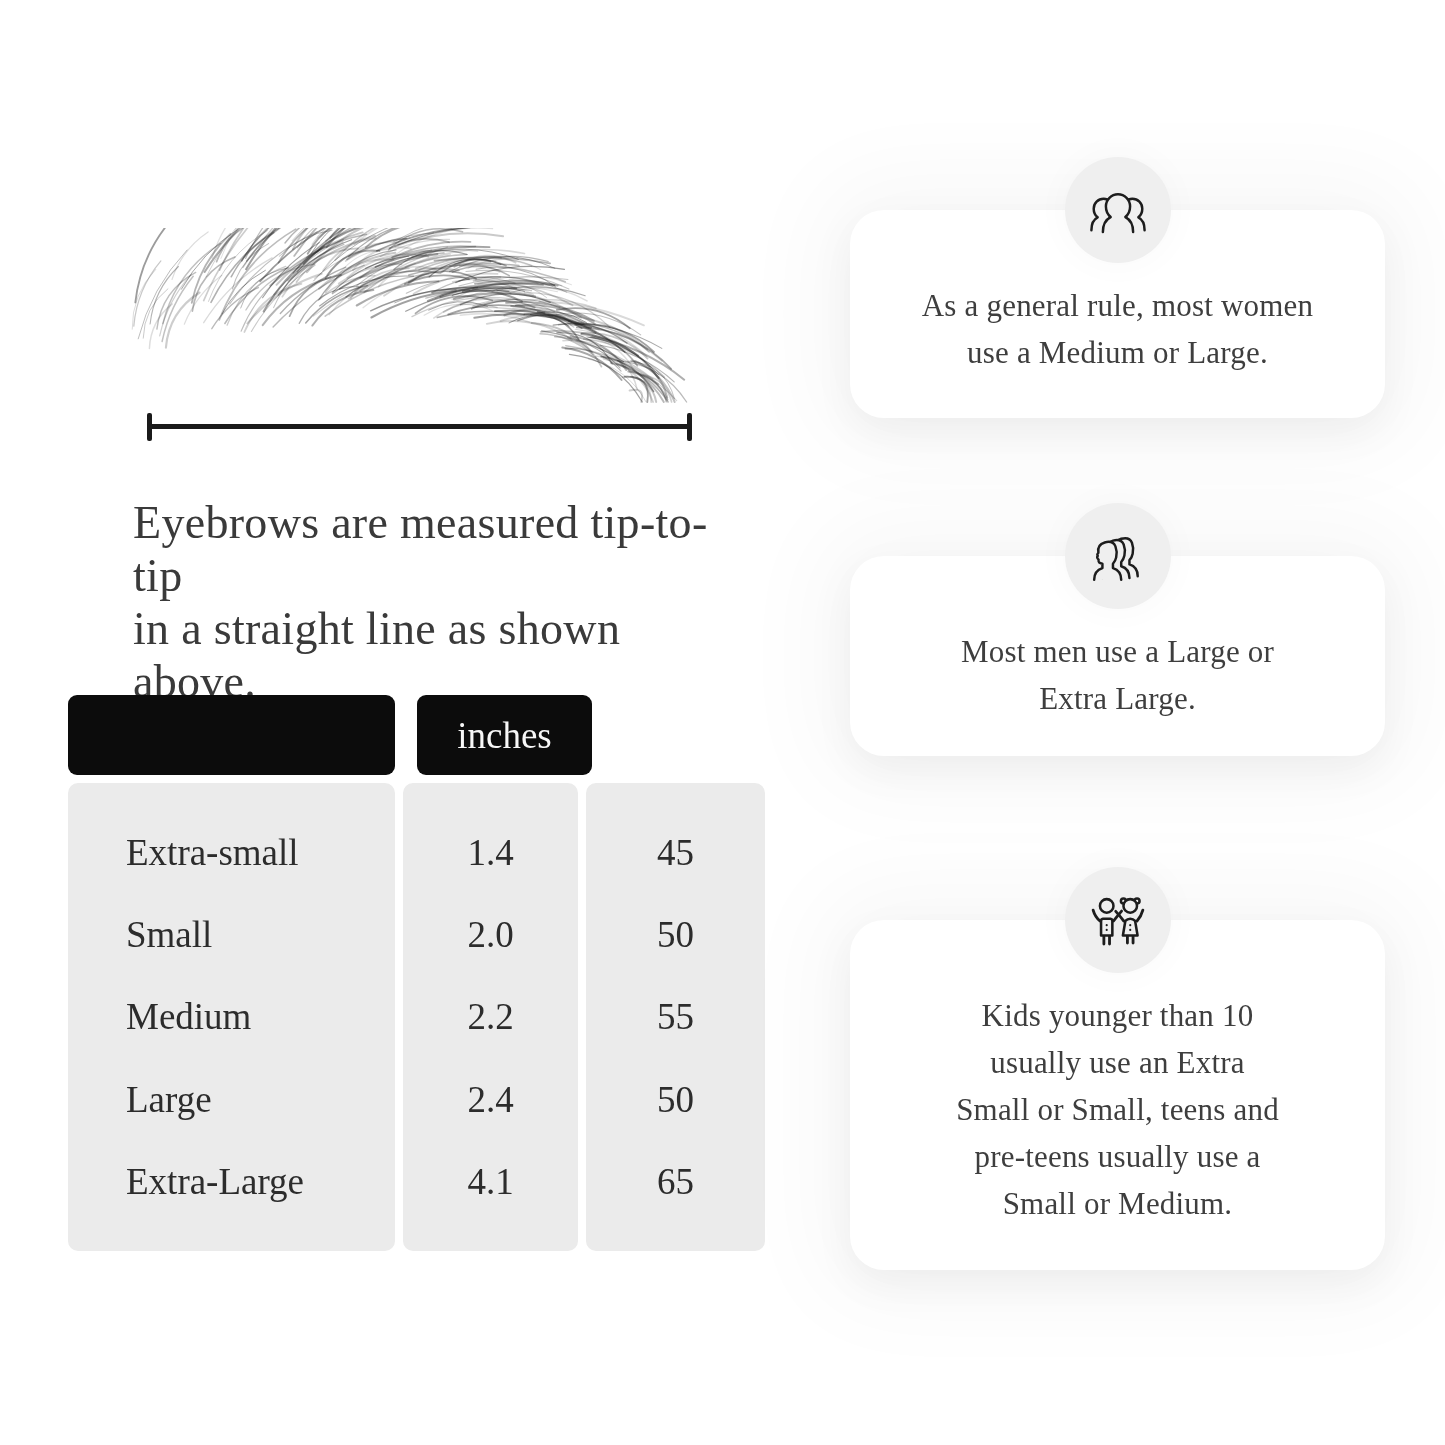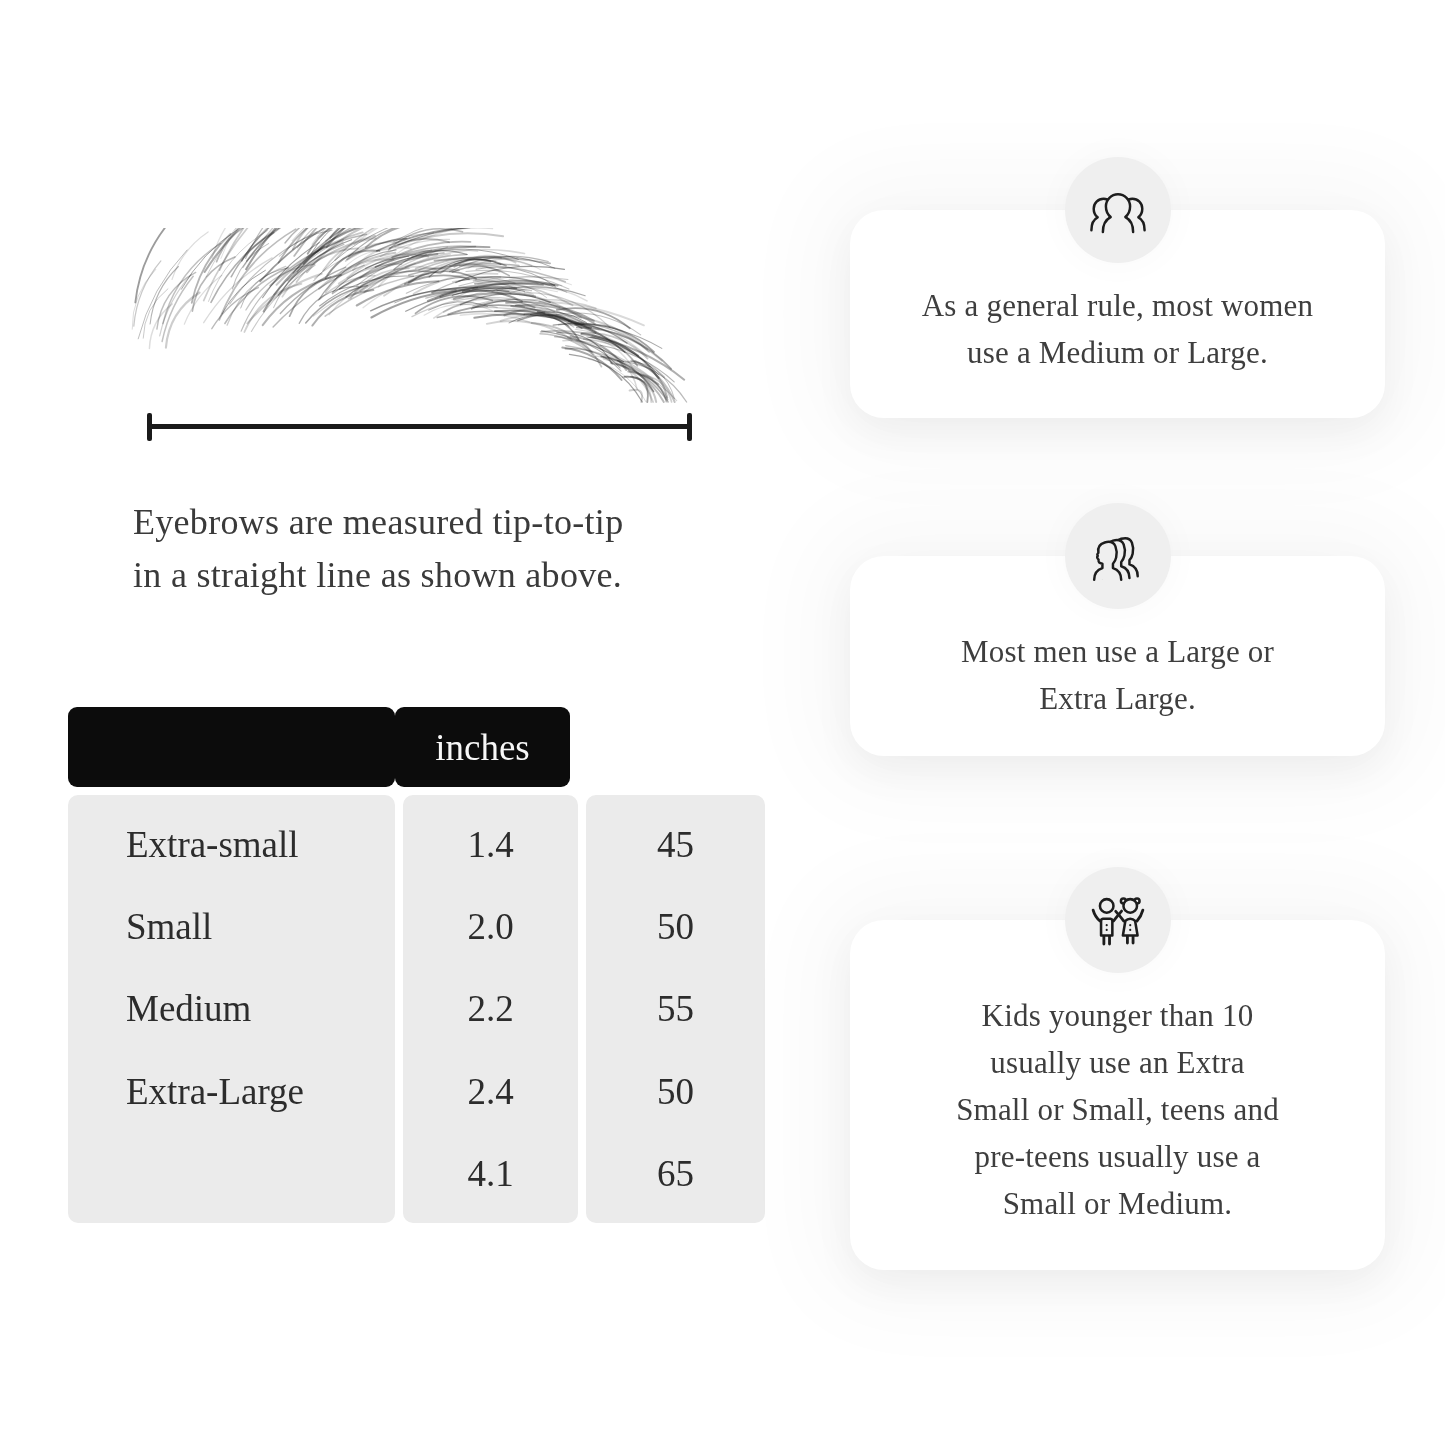--- a/index.html
+++ b/index.html
@@ -8,29 +8,29 @@
   .stage{position:relative;width:1445px;height:1445px;background:#ffffff;}
 
   
   .eyebrow-box{position:absolute;left:95px;top:228px;width:640px;height:215px;}
   .measure{position:absolute;left:147px;top:413px;width:545px;height:28px;}
   .measure .bar{position:absolute;left:0;right:0;top:11px;height:5px;background:#1a1a1a;border-radius:2px;}
   .measure .tick{position:absolute;top:0;width:5px;height:28px;background:#1a1a1a;border-radius:2px;}
   .measure .tick.left{left:0;}
   .measure .tick.right{right:0;}
   .caption{position:absolute;left:133px;top:496px;width:620px;
-           font-size:36px;line-height:53px;color:#3a3a3a;letter-spacing:.3px;}
+           font-size:46px;line-height:53px;color:#3a3a3a;letter-spacing:.3px;}
 
   
   .size-table{position:absolute;left:68px;top:695px;width:697px;}
-  .t-head{display:grid;grid-template-columns:327px 175px 179px;column-gap:0;margin-bottom:8px;margin-top:12px;}
+  .t-head{display:grid;grid-template-columns:327px 175px 179px;column-gap:22px;margin-bottom:8px;}
   .th{height:80px;background:#0c0c0c;border-radius:9px;color:#f7f7f7;
       display:flex;align-items:center;justify-content:center;font-size:37px;}
   .t-body{display:grid;grid-template-columns:327px 175px 179px;column-gap:8px;}
-  .t-col{background:#ebebeb;border-radius:10px;padding:8px 0;}
+  .t-col{background:#ebebeb;border-radius:10px;padding:28px 0;}
   .t-cell{height:82.4px;display:flex;align-items:center;justify-content:center;
           font-size:37px;color:#2c2c2c;}
   .t-col.labels .t-cell{justify-content:flex-start;padding-left:58px;}
 
   
   .card{position:absolute;left:850px;width:535px;background:#ffffff;border-radius:34px;
         box-shadow:0 14px 40px rgba(0,0,0,0.05), 0 0 90px 36px rgba(0,0,0,0.033);}
   .card-1{top:210px;height:208px;}
   .card-2{top:556px;height:200px;}
   .card-3{top:920px;height:350px;}
@@ -335,20 +335,21 @@
   <div class="size-table">
     <div class="t-head">
       <div class="th"></div>
       <div class="th">inches</div>
     </div>
     <div class="t-body">
       <div class="t-col labels">
         <div class="t-cell">Extra-small</div>
         <div class="t-cell">Small</div>
         <div class="t-cell">Medium</div>
+        <div class="t-cell">Large</div>
         <div class="t-cell">Extra-Large</div>
       </div>
       <div class="t-col">
         <div class="t-cell">1.4</div>
         <div class="t-cell">2.0</div>
         <div class="t-cell">2.2</div>
         <div class="t-cell">2.4</div>
         <div class="t-cell">4.1</div>
       </div>
       <div class="t-col">

